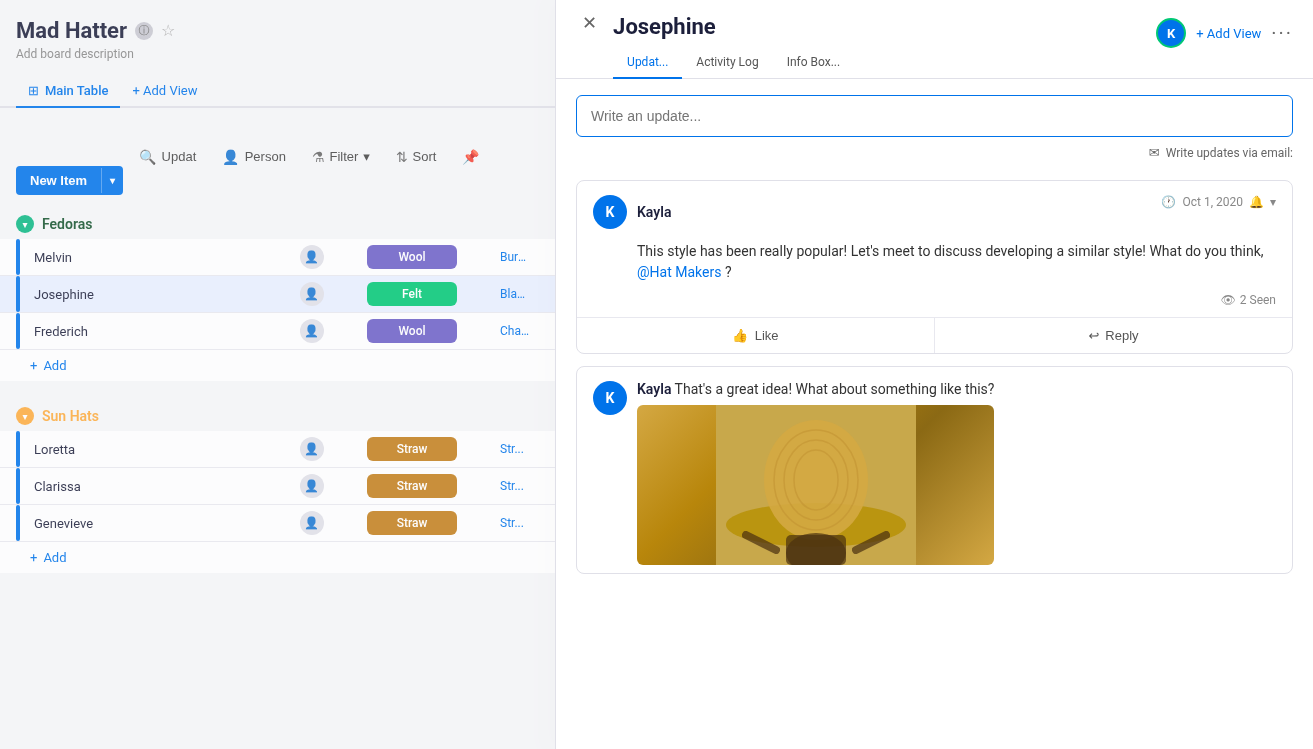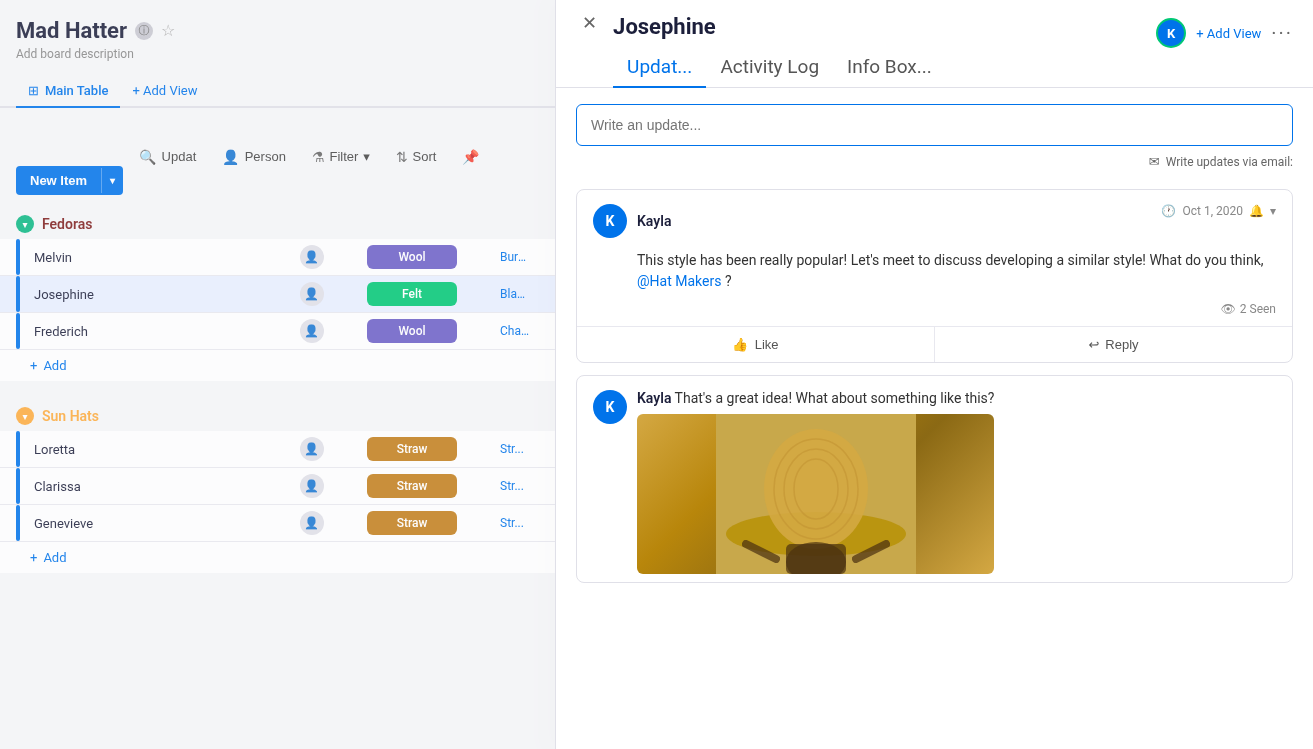--- a/index.html
+++ b/index.html
@@ -171,21 +171,21 @@
     }
 
     .group-toggle.teal { background: #0db884; }
 
     .group-title {
       font-size: 14px;
       font-weight: 600;
       color: #fdab3d;
     }
 
-    .group-title.teal { color: #7f1d1d; }
+    .group-title.teal { color: #14532d; }
 
     .table-row {
       display: flex;
       align-items: center;
       padding: 0 16px;
       border-bottom: 1px solid #e8e8ef;
       background: white;
       cursor: pointer;
     }
     .table-row.highlighted { background: #e8efff; }
@@ -302,21 +302,21 @@
     }
 
     .panel-tabs {
       display: flex;
       align-items: center;
       gap: 0;
     }
 
     .panel-tab {
       padding: 8px 14px;
-      font-size: 19px;
+      font-size: 12px;
       color: #555;
       cursor: pointer;
       border-bottom: 2px solid transparent;
       margin-bottom: -1px;
     }
 
     .panel-tab.active {
       color: #0073ea;
       border-bottom: 2px solid #0073ea;
     }

